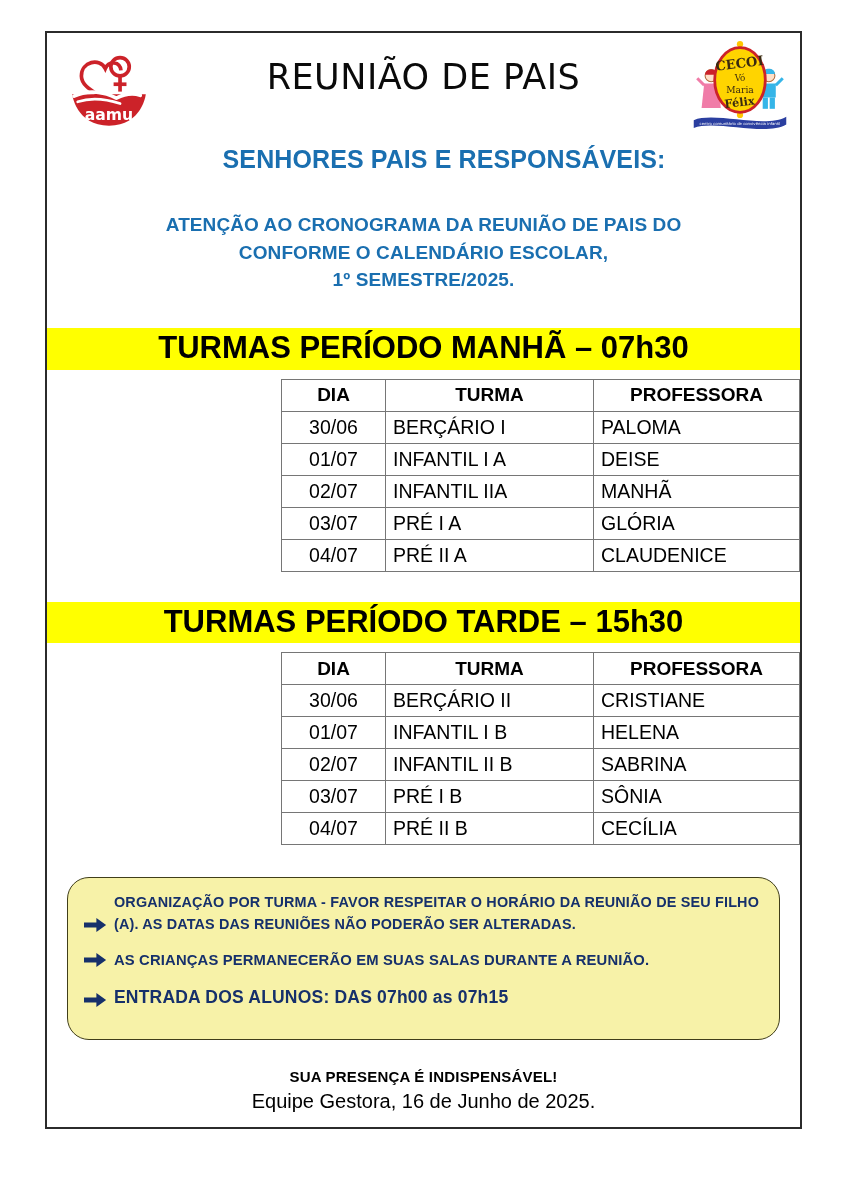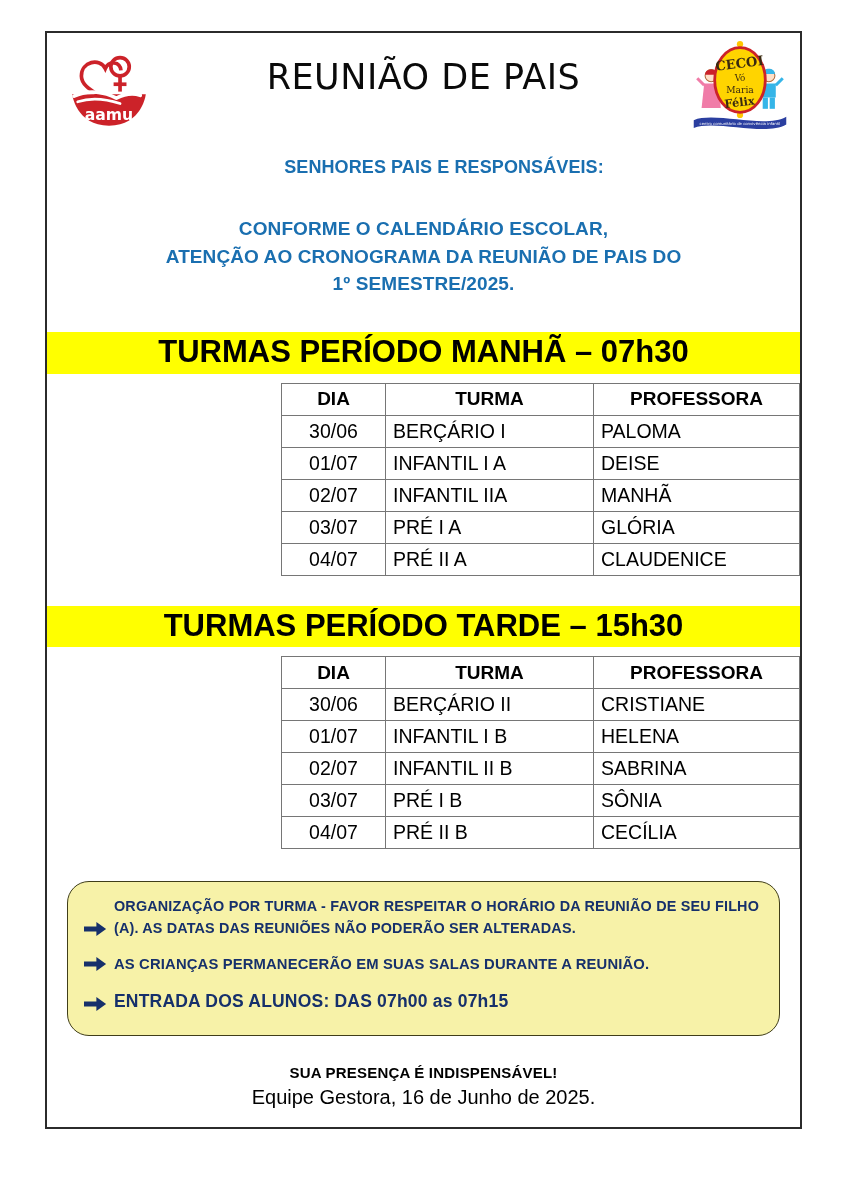--- a/index.html
+++ b/index.html
@@ -64,22 +64,22 @@
 
   
   .intro {
     text-align: center;
     color: #1a6fb0;
     font-weight: bold;
     font-size: 18.5px;
     letter-spacing: 0.1px;
   }
   .intro-line-1 {
-    margin-top: 16px;
-    font-size: 18px;
+    margin-top: 4px;
+    font-size: 25px;
     padding-left: 41px;
   }
   .intro-block {
     margin-top: 37px;
     line-height: 1.46;
     font-size: 19px;
   }
 
   
   .banner {
@@ -139,21 +139,21 @@
     border: 1.6px solid #403e1a;
     border-radius: 22px;
     padding: 14px 20px 16px 16px;
     color: #16306b;
   }
   .note {
     display: flex;
     align-items: flex-end;
     margin-bottom: 13px;
   }
-  .note:last-child { margin-bottom: 4px; }
+  .note:last-child { margin-bottom: 12px; }
 
   .arrow-icon {
     flex: 0 0 auto;
     width: 26px;
     margin-right: 4px;
     padding-top: 1px;
     line-height: 1;
   }
   .note-text {
     flex: 1 1 auto;
@@ -239,22 +239,22 @@
         <text x="55" y="97" text-anchor="middle" font-family="DejaVu Sans, sans-serif" font-size="4.4" fill="#ffffff">centro comunitário de convivência infantil</text>
       </svg>
     </div>
 
     <div class="doc-title">REUNIÃO DE PAIS</div>
   </div>
 
   <div class="intro intro-line-1">SENHORES PAIS E RESPONSÁVEIS:</div>
 
   <div class="intro intro-block">
+    <div>ATENÇÃO AO CRONOGRAMA DA REUNIÃO DE PAIS DO</div>
     <div>CONFORME O CALENDÁRIO ESCOLAR,</div>
-    <div>ATENÇÃO AO CRONOGRAMA DA REUNIÃO DE PAIS DO</div>
     <div>1º SEMESTRE/2025.</div>
   </div>
 
   <div class="banner banner-morning">TURMAS PERÍODO MANHÃ – 07h30</div>
 
   <div class="sched-wrap">
     <table class="sched">
       <colgroup>
           <col class="c-dia">
           <col class="c-turma">

